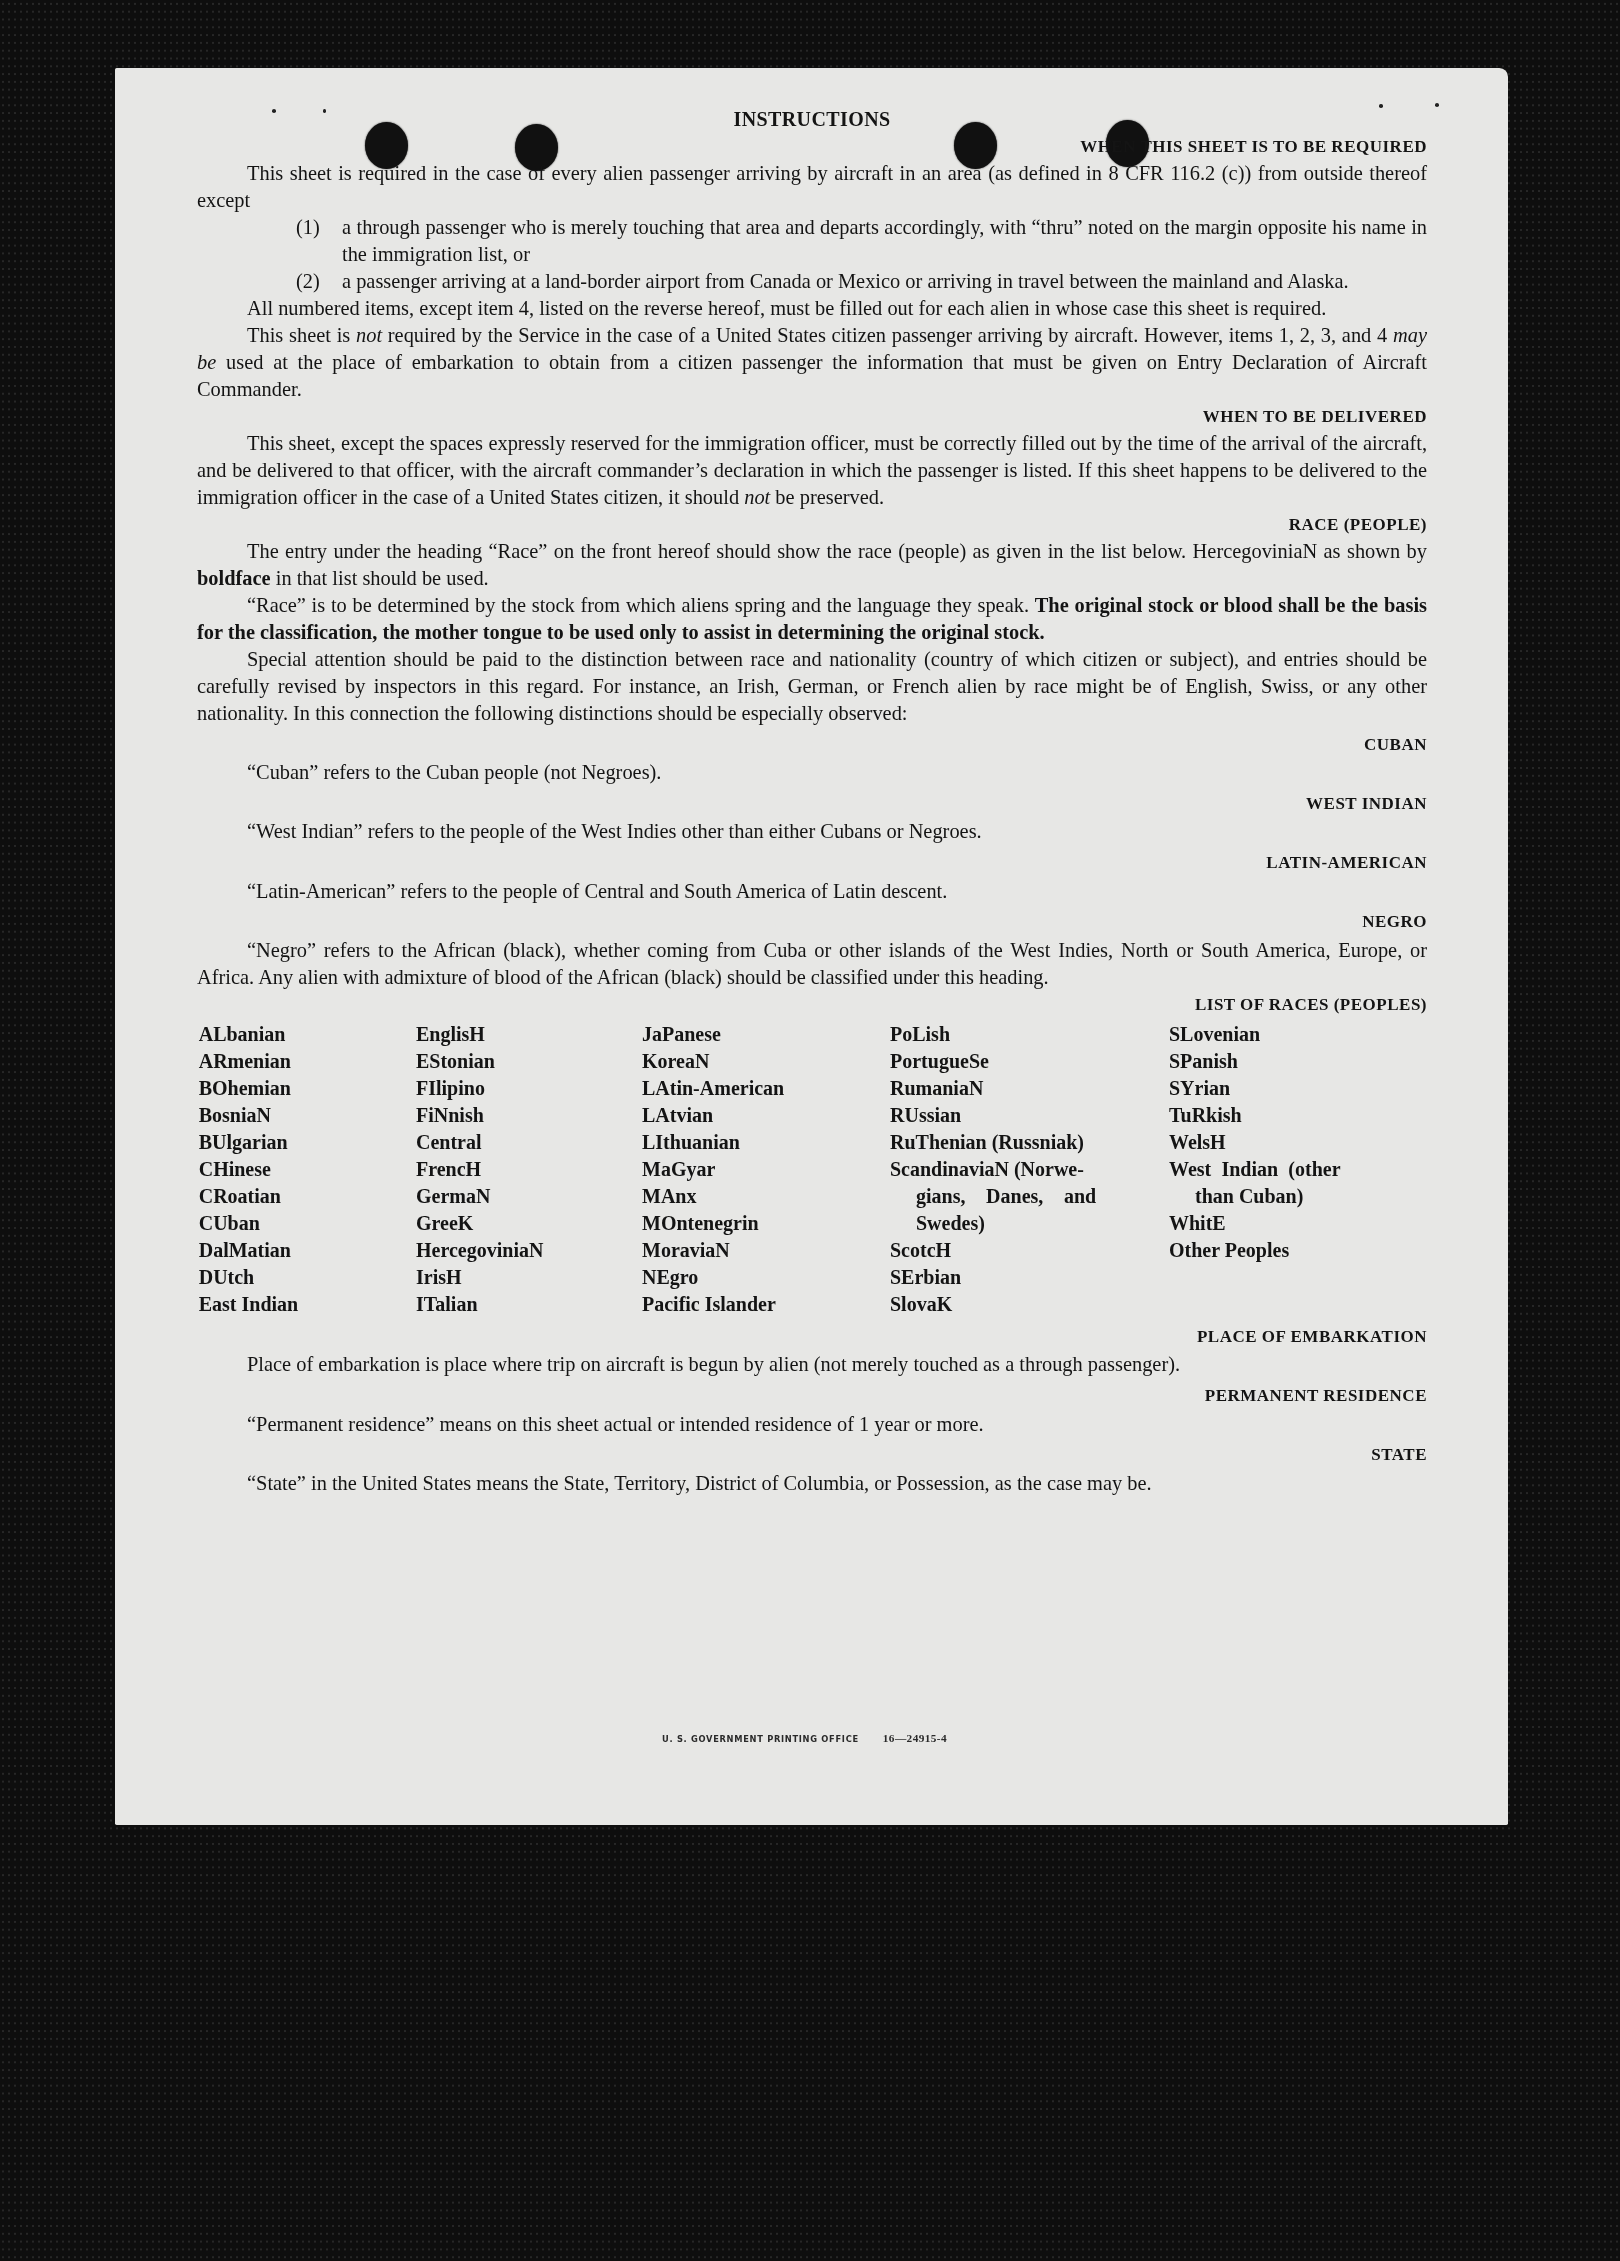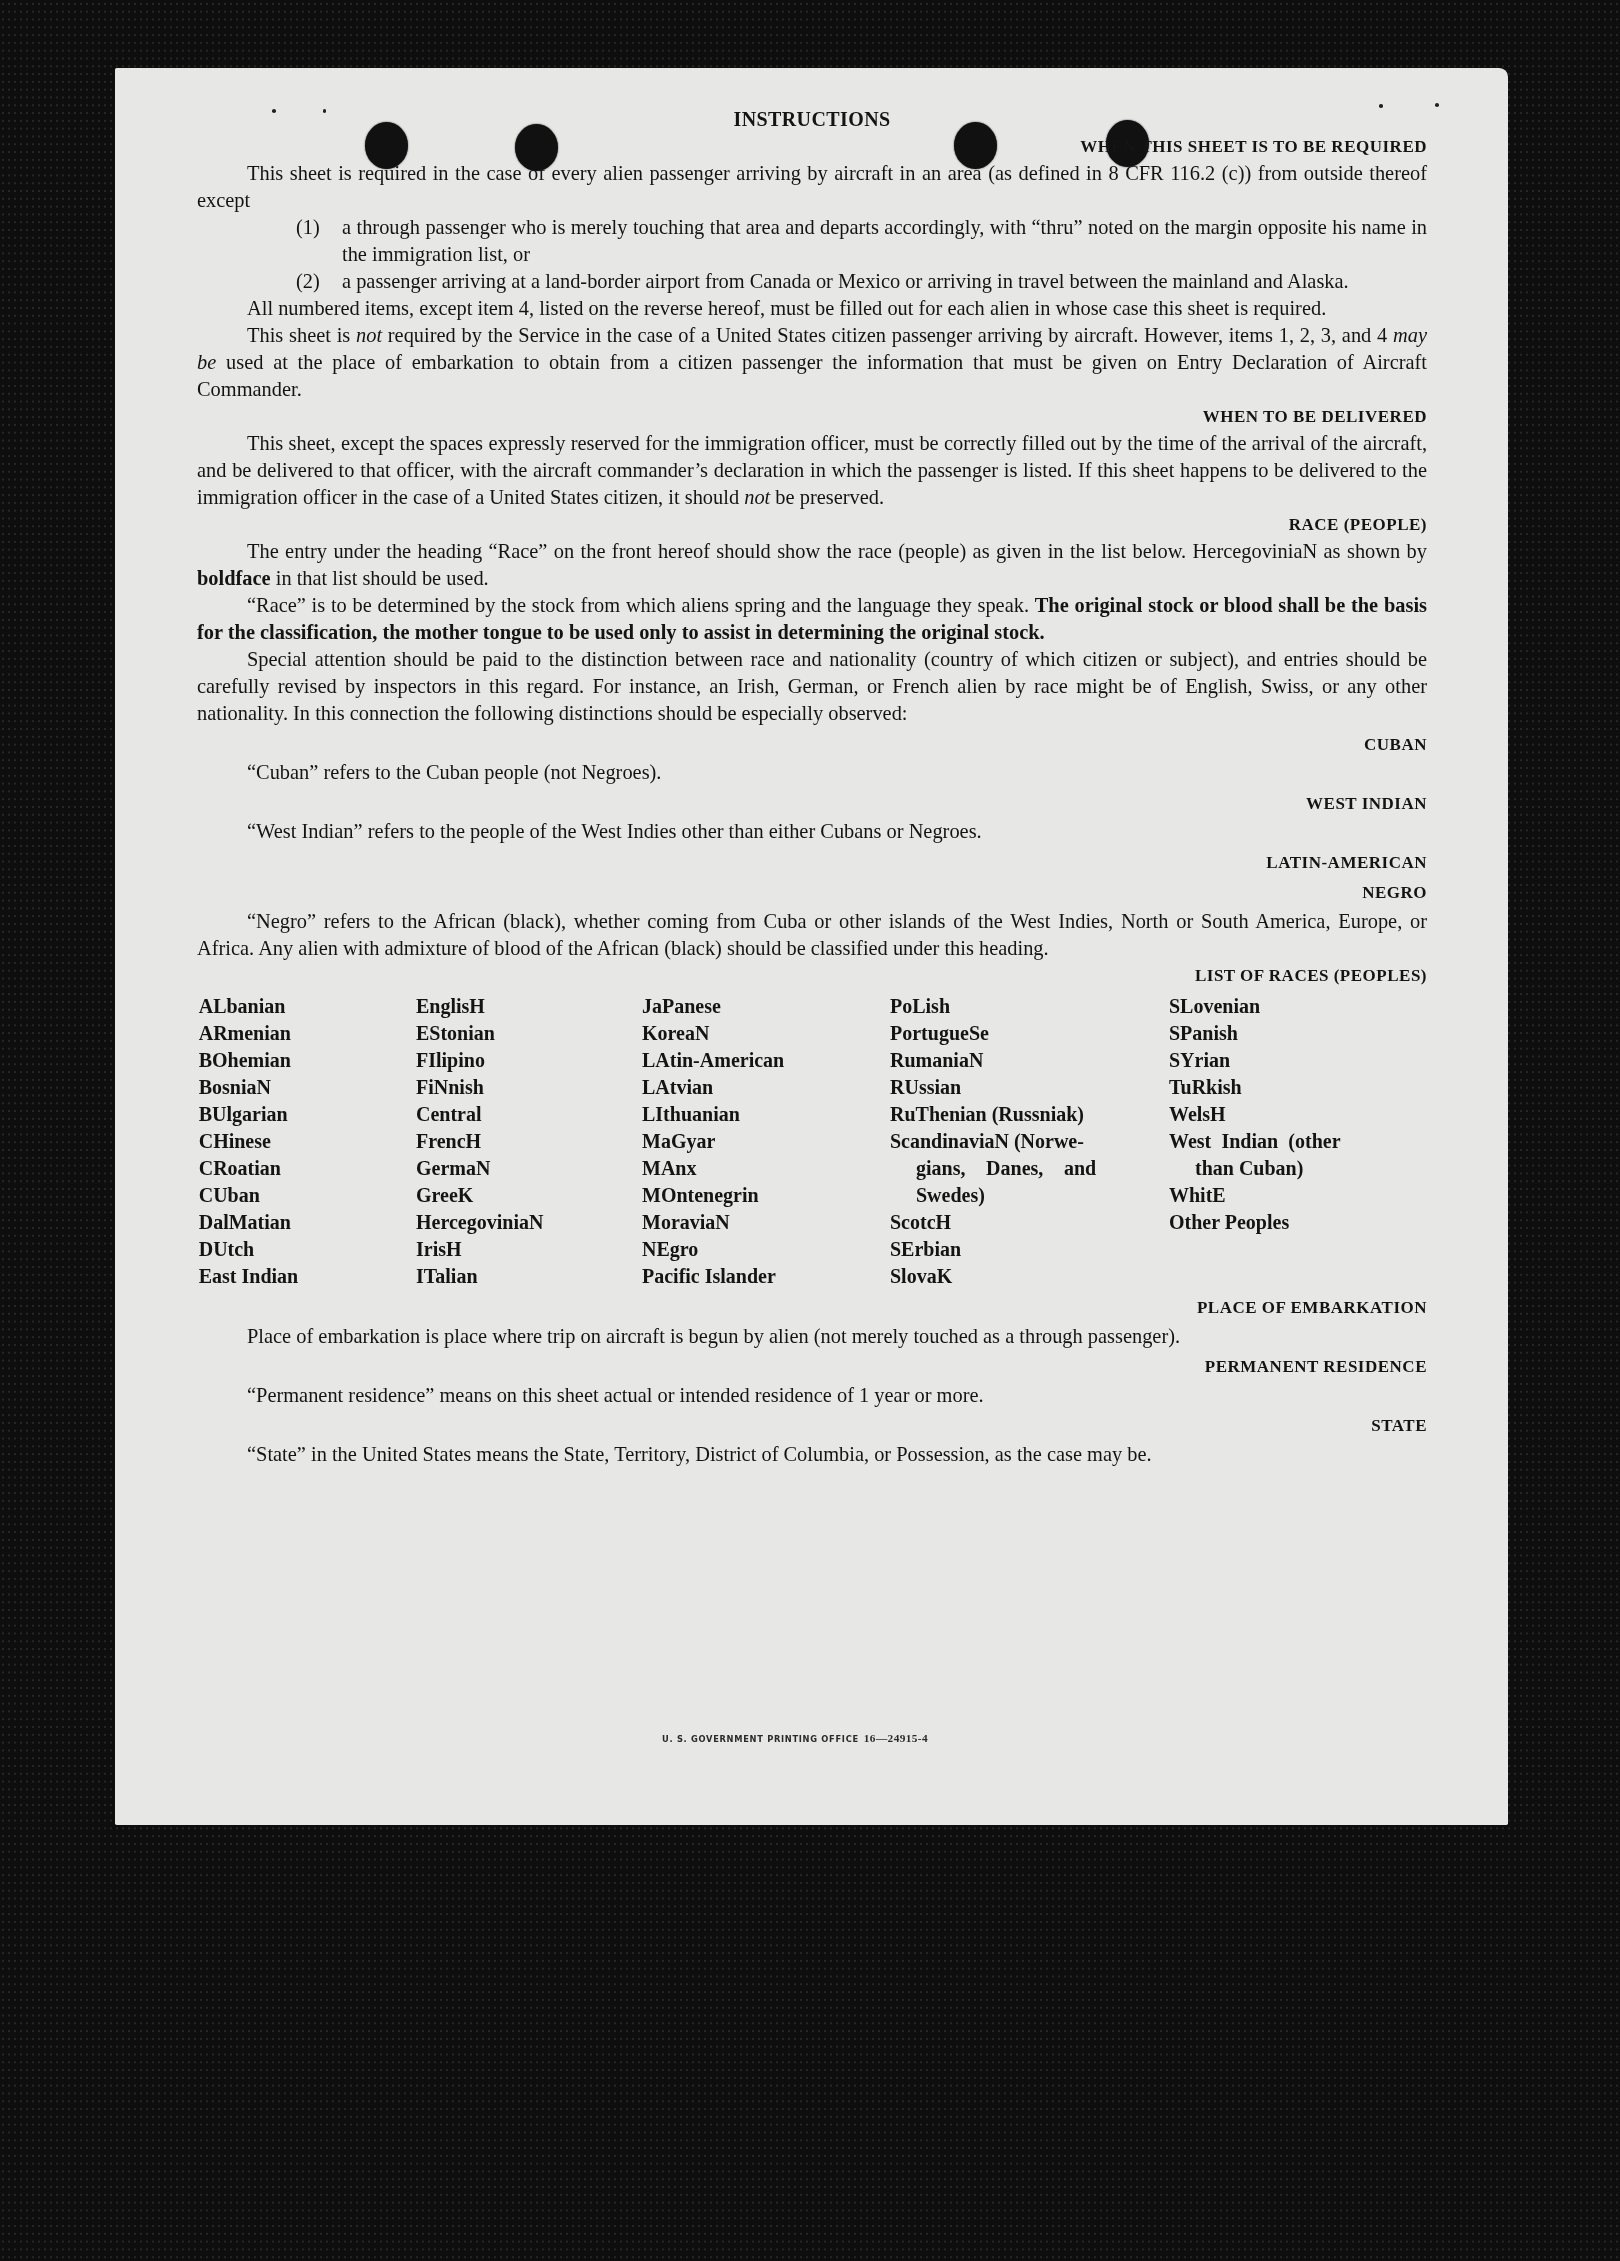--- a/index.html
+++ b/index.html
@@ -39,21 +39,21 @@
   .item .num { width: 46px; flex: none; }
   .item .txt { flex: 1; text-align: justify; }
   .race-grid { position: relative; height: 298px; font-weight: bold; font-size: 20px; line-height: 27px; margin-top: 3.5px; }
   .race-col { position: absolute; top: 0; }
   .race-col div { white-space: nowrap; }
   .race-col .cont { padding-left: 26px; }
   .footer {
     position: absolute; left: 547px; top: 1664px; font-family: "DejaVu Sans", sans-serif;
     font-weight: bold; font-size: 8.3px; letter-spacing: 0.7px; color: #2a2a2a; white-space: nowrap;
   }
-  .footer .code { font-family: "Liberation Serif", serif; font-size: 11.3px; margin-left: 5px; letter-spacing: 0.4px; }
+  .footer .code { font-family: "Liberation Serif", serif; font-size: 11.3px; margin-left: 24px; letter-spacing: 0.4px; }
   em { font-style: italic; }
   b { font-weight: bold; }
 </style>
 </head>
 <body>
 
 <div class="page">
   <div class="hole" style="left:250px;top:54px;"></div>
   <div class="hole" style="left:400px;top:56px;"></div>
   <div class="hole" style="left:839px;top:54px;"></div>
@@ -84,20 +84,21 @@
     <div class="heading">RACE (PEOPLE)</div>
     <p><span>The entry under the heading “Race” on the front hereof should show the race (people) as given in the list below.  HercegoviniaN as shown by </span><b>boldface</b><span> in that list should be used.</span></p>
     <p><span>“Race” is to be determined by the stock from which aliens spring and the language they speak.  </span><b>The original stock or blood shall be the basis for the classification, the mother tongue to be used only to assist in determining the original stock.</b></p>
     <p>Special attention should be paid to the distinction between race and nationality (country of which citizen or subject), and entries should be carefully revised by inspectors in this regard.  For instance, an Irish, German, or French alien by race might be of English, Swiss, or any other nationality.  In this connection the following distinctions should be especially observed:</p>
 
     <div class="heading gap">CUBAN</div>
     <p>“Cuban” refers to the Cuban people (not Negroes).</p>
     <div class="heading gap">WEST INDIAN</div>
     <p>“West Indian” refers to the people of the West Indies other than either Cubans or Negroes.</p>
     <div class="heading gap">LATIN-AMERICAN</div>
+    <p>“Latin-American” refers to the people of Central and South America of Latin descent.</p>
     <div class="heading gap">NEGRO</div>
     <p>“Negro” refers to the African (black), whether coming from Cuba or other islands of the West Indies, North or South America, Europe, or Africa.  Any alien with admixture of blood of the African (black) should be classified under this heading.</p>
 
     <div class="heading">LIST OF RACES (PEOPLES)</div>
     <div class="race-grid">
       <div class="race-col" style="left:1.7px;">
         <div>ALbanian</div>
         <div>ARmenian</div>
         <div>BOhemian</div>
         <div>BosniaN</div>

